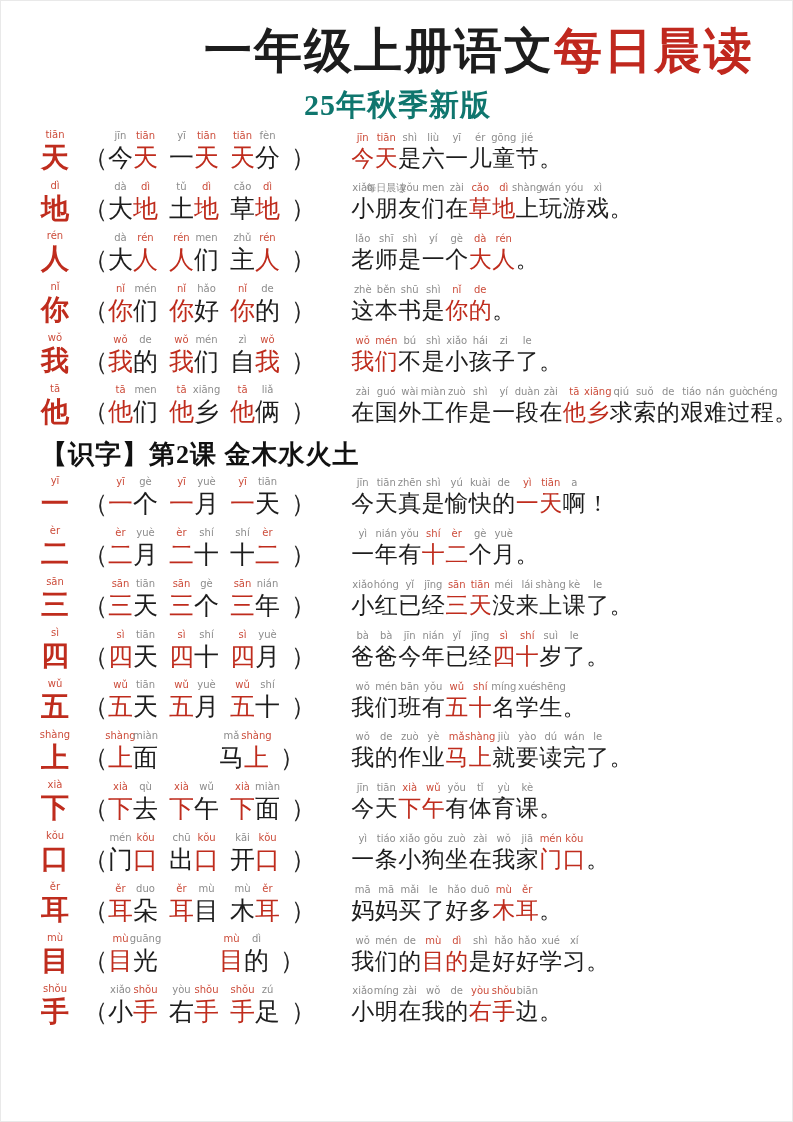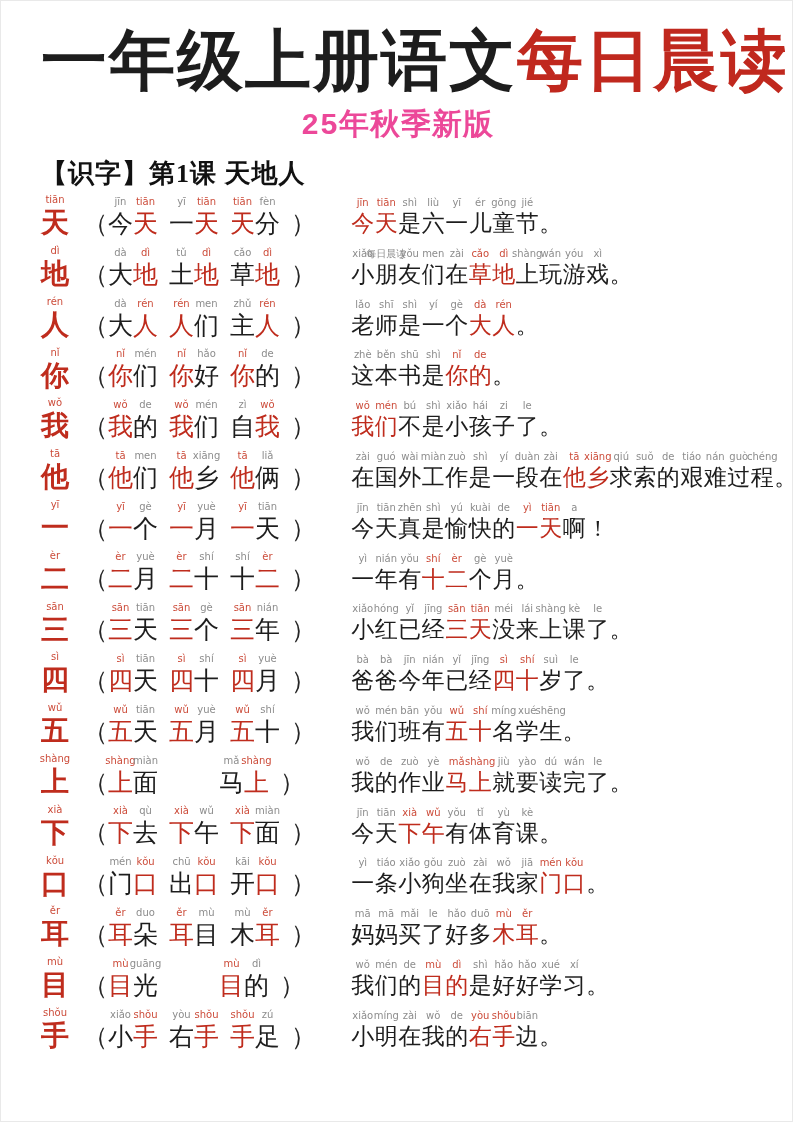--- a/index.html
+++ b/index.html
@@ -2,25 +2,25 @@
 <html><head>
 <meta charset="utf-8">
 <style>
   html,body{margin:0;padding:0;background:#ffffff;}
   .page{
     position:relative;width:793px;height:1122px;box-sizing:border-box;
     margin:0 auto;background:#fff;border:1px solid #e9e9e9;
     padding:22px 38px 14px 40px;display:flex;flex-direction:column;
     font-family:"Liberation Serif","DejaVu Serif",serif;color:#1d1d1d;overflow:hidden;
   }
-  h1.title{margin:2px 0 0;text-align:center;font-size:66px;line-height:1.08;
+  h1.title{margin:2px 0 0;text-align:right;font-size:48px;line-height:1.08;
     font-weight:bold;letter-spacing:2px;white-space:nowrap;}
   h1.title .t-red{color:#c0281e;}
-  .subtitle{text-align:center;font-family:Liberation Mono, monospace;
-    font-weight:bold;font-size:30px;color:#ec4899;margin:8px 0 2px;letter-spacing:1px;}
+  .subtitle{text-align:center;font-family:Liberation Serif, serif;
+    font-weight:bold;font-size:30px;color:#0f766e;margin:8px 0 2px;letter-spacing:1px;}
   .section-header{font-size:26px;font-weight:bold;color:#111;margin:9px 0 2px;letter-spacing:1px;}
   .row{display:flex;align-items:center;padding-top:15px;margin-bottom:5px;}
   .tok{display:inline-block;position:relative;text-align:center;vertical-align:bottom;}
   .tok .py{position:absolute;left:50%;transform:translateX(-50%);top:-13px;
     font-family:"DejaVu Sans","Liberation Sans",sans-serif;font-size:10px;
     line-height:1;color:#8c8c8c;white-space:nowrap;}
   .tok.red .hz{color:#bf2c1d;}
   .tok.red .py{color:#cc4b39;}
   .hz{font-size:24px;line-height:1.1;color:#1d1d1d;}
   .col-char{width:42px;flex:none;}
@@ -36,21 +36,20 @@
   .col-sentence .tok{width:23.5px;}
   .col-sentence .hz{font-size:23px;}
 </style>
 </head>
 <body>
 
 <div class="page">
   <h1 class="title"><span>一年级上册语文</span><span class="t-red">每日晨读</span></h1>
   <div class="subtitle">25年秋季新版</div>
   <main>
-      <div class="section-header">【识字】第1课 天地人</div>
       <div class="row">
         <div class="col-char"><span class="tok red"><span class="py">tiān</span><span class="hz">天</span></span></div>
         <div class="col-words">
           <span class="paren">（</span>
           <span class="word"><span class="tok"><span class="py">jīn</span><span class="hz">今</span></span><span class="tok red"><span class="py">tiān</span><span class="hz">天</span></span></span>
           <span class="word"><span class="tok"><span class="py">yī</span><span class="hz">一</span></span><span class="tok red"><span class="py">tiān</span><span class="hz">天</span></span></span>
           <span class="word"><span class="tok red"><span class="py">tiān</span><span class="hz">天</span></span><span class="tok"><span class="py">fèn</span><span class="hz">分</span></span></span>
           <span class="paren">）</span>
         </div>
         <div class="col-sentence">
@@ -173,20 +172,21 @@
           <span class="tok"><span class="py">qiú</span><span class="hz">求</span></span>
           <span class="tok"><span class="py">suǒ</span><span class="hz">索</span></span>
           <span class="tok"><span class="py">de</span><span class="hz">的</span></span>
           <span class="tok"><span class="py">tiáo</span><span class="hz">艰</span></span>
           <span class="tok"><span class="py">nán</span><span class="hz">难</span></span>
           <span class="tok"><span class="py">guò</span><span class="hz">过</span></span>
           <span class="tok"><span class="py">chéng</span><span class="hz">程</span></span>
           <span class="tok"><span class="py"></span><span class="hz">。</span></span>
         </div>
       </div>
+      <div class="section-header">【识字】第2课 金木水火土</div>
       <div class="row">
         <div class="col-char"><span class="tok red"><span class="py">yī</span><span class="hz">一</span></span></div>
         <div class="col-words">
           <span class="paren">（</span>
           <span class="word"><span class="tok red"><span class="py">yī</span><span class="hz">一</span></span><span class="tok"><span class="py">gè</span><span class="hz">个</span></span></span>
           <span class="word"><span class="tok red"><span class="py">yī</span><span class="hz">一</span></span><span class="tok"><span class="py">yuè</span><span class="hz">月</span></span></span>
           <span class="word"><span class="tok red"><span class="py">yī</span><span class="hz">一</span></span><span class="tok"><span class="py">tiān</span><span class="hz">天</span></span></span>
           <span class="paren">）</span>
         </div>
         <div class="col-sentence">

